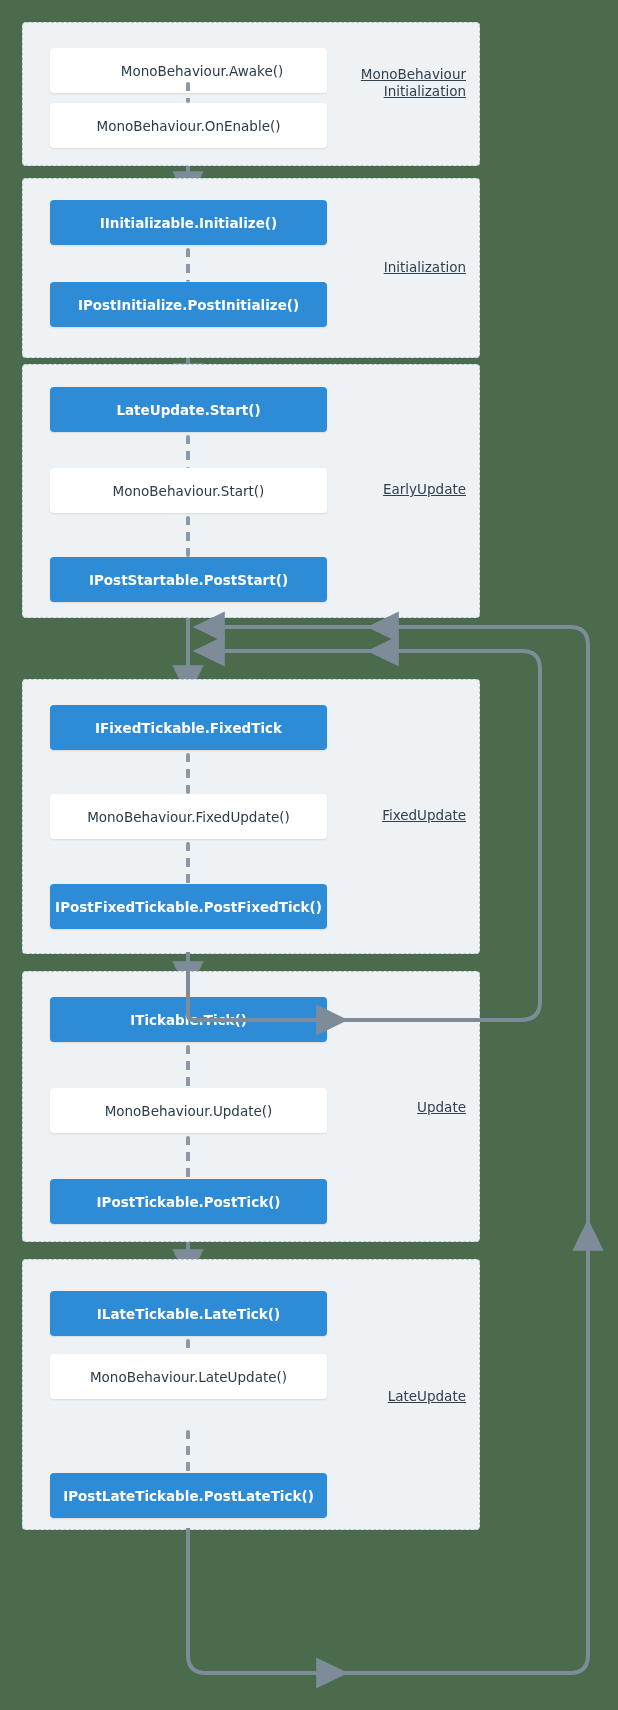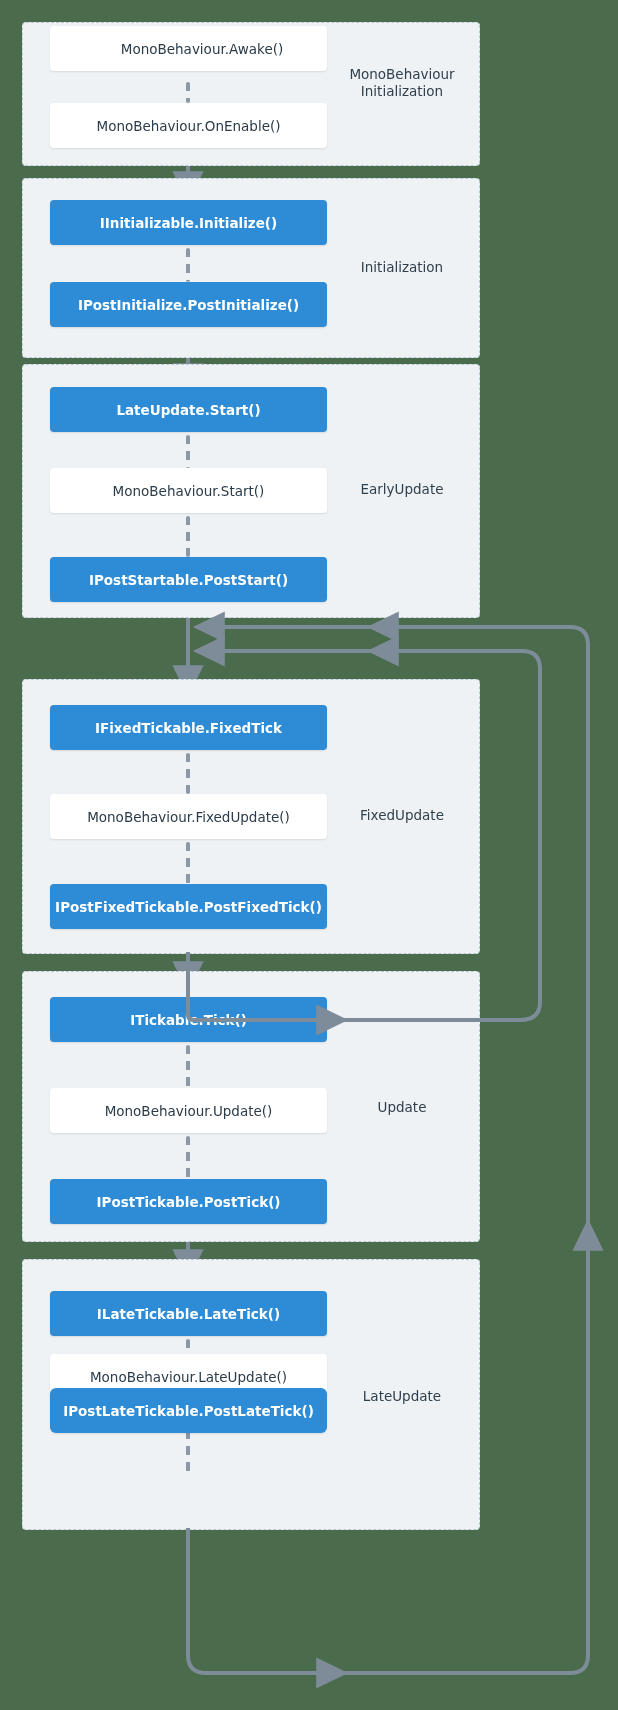--- a/index.html
+++ b/index.html
@@ -21,23 +21,24 @@
     background:#eef2f5;
     border:1.5px dashed #b9c9d4;
     border-radius:4px;
     z-index:2;
   }
   .group-label{
     position:absolute;
     color:#31404d;
     font-size:13.5px;
     line-height:17px;
-    text-align:center;
+    text-align:right;
     z-index:3;
     white-space:pre-line;
+    text-decoration:underline;
   }
 
   .node{
     position:absolute;
     height:45px;
     left:50px;
     width:277px;
     border-radius:4px;
     display:flex;
     align-items:center;
@@ -86,21 +87,21 @@
       <path d="M188,356 L188,392" marker-end="url(#ah)"></path>
       <path d="M188,616 L188,694" marker-end="url(#ah)"></path>
       <path d="M188,952 L188,990" marker-end="url(#ah)"></path>
       <path d="M188,1240 L188,1278" marker-end="url(#ah)"></path>
     </g>
   </svg>
 
   <div class="group" style="left:22px;top:22px;width:456px;height:142px;"></div>
   <div class="group-label" style="left:338px;top:66px;width:128px;"><span>MonoBehaviour</span><br><span>Initialization</span></div>
 
-  <div class="node white" style="top:26px;padding-left:27px;">
+  <div class="node white" style="top:48px;padding-left:27px;">
       <span>MonoBehaviour.Awake()</span>
     </div>
   <div class="dashline" style="top:82px;height:21px;"></div>
   <div class="node white" style="top:103px;">
       <span>MonoBehaviour.OnEnable()</span>
     </div>
 
   <div class="group" style="left:22px;top:178px;width:456px;height:178px;"></div>
   <div class="group-label" style="left:338px;top:259px;width:128px;"><span>Initialization</span></div>
 
@@ -161,21 +162,21 @@
   <div class="group-label" style="left:338px;top:1388px;width:128px;"><span>LateUpdate</span></div>
 
   <div class="node blue" style="top:1291px;">
       <span>ILateTickable.LateTick()</span>
     </div>
   <div class="dashline" style="top:1339px;height:43px;"></div>
   <div class="node white" style="top:1354px;">
       <span>MonoBehaviour.LateUpdate()</span>
     </div>
   <div class="dashline" style="top:1430px;height:43px;"></div>
-  <div class="node blue" style="top:1388px;border-radius:6px;">
+  <div class="node blue" style="top:1473px;">
       <span>IPostLateTickable.PostLateTick()</span>
     </div>
 
   <svg class="arrow-layer over" viewBox="0 0 618 1710" width="618" height="1710">
     <defs>
       <marker id="ahL" markerWidth="9" markerHeight="9" refX="7.2" refY="4.5" orient="auto">
         <path d="M0,0.6 L8,4.5 L0,8.4 z" fill="#7e8c99"></path>
       </marker>
     </defs>
     <g fill="none" stroke="#7e8c99" stroke-width="4" stroke-linecap="butt" stroke-linejoin="round">

